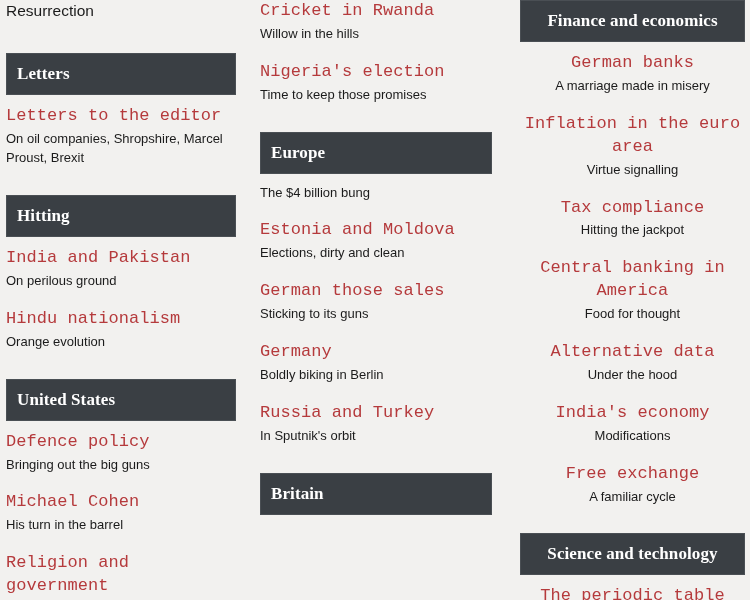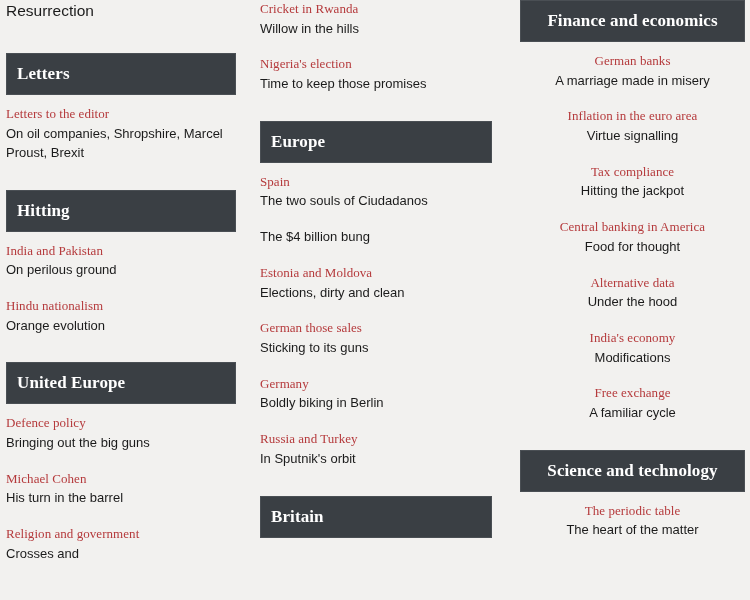--- a/index.html
+++ b/index.html
@@ -71,23 +71,23 @@
   
   .article {
     margin: 0 0 17px 0;
     padding: 0;
   }
   .article:last-child { margin-bottom: 0; }
 
   .kicker {
     display: block;
     color: #b53a3c;
-    font-size: 13px;
+    font-size: 17px;
     line-height: 1.35;
-    font-family: Liberation Serif, serif;
+    font-family: Liberation Mono, monospace;
     letter-spacing: 0.05px;
     margin: 0 0 2px 0;
     text-decoration: none;
     cursor: pointer;
   }
   .kicker.visited {
     color: #2e3a6b;
   }
 
   .headline {
@@ -141,21 +141,21 @@
           <span class="kicker">India and Pakistan</span>
           <span class="headline">On perilous ground</span>
         </div>
         <div class="article">
           <span class="kicker">Hindu nationalism</span>
           <span class="headline">Orange evolution</span>
         </div>
 
         <div class="pre-header-gap"></div>
 
-        <div class="section-header">United Europe</div>
+        <div class="section-header">United States</div>
         <div class="article">
           <span class="kicker">Defence policy</span>
           <span class="headline">Bringing out the big guns</span>
         </div>
         <div class="article">
           <span class="kicker">Michael Cohen</span>
           <span class="headline">His turn in the barrel</span>
         </div>
         <div class="article clipped">
           <span class="kicker">Religion and government</span>
@@ -175,24 +175,20 @@
         <div class="article">
           <span class="kicker">Nigeria's election</span>
           <span class="headline">Time to keep those promises</span>
         </div>
 
         <div class="pre-header-gap"></div>
 
         <div class="section-header">Europe</div>
 
         <div class="article">
-          <span class="kicker">Spain</span>
-          <span class="headline">The two souls of Ciudadanos</span>
-        </div>
-        <div class="article">
           <span class="headline">The $4 billion bung</span>
         </div>
         <div class="article">
           <span class="kicker">Estonia and Moldova</span>
           <span class="headline">Elections, dirty and clean</span>
         </div>
         <div class="article">
           <span class="kicker">German those sales</span>
           <span class="headline">Sticking to its guns</span>
         </div>

